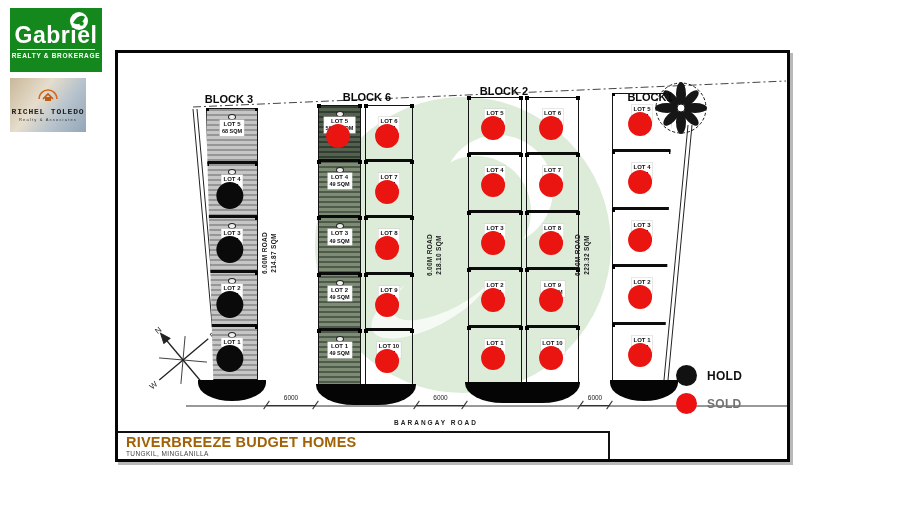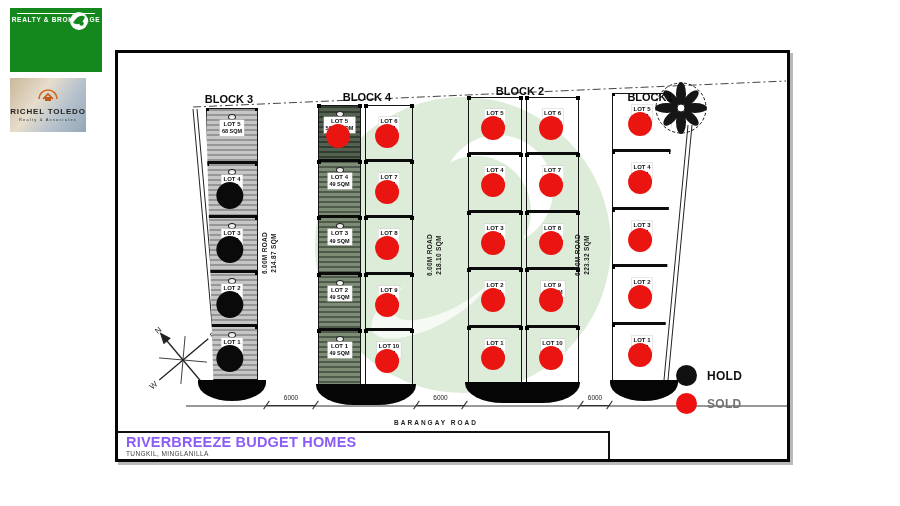--- a/index.html
+++ b/index.html
@@ -10,21 +10,21 @@
   .logo-gabriel{position:absolute;left:10px;top:8px;width:92px;height:64px;background:#15881d;
     color:#fff;text-align:center;box-sizing:border-box;padding-top:3px;}
   .gab-icon{position:absolute;right:13px;top:3px;}
   .gab-name{display:block;font-size:23px;font-weight:bold;line-height:1;margin-top:13px;letter-spacing:.5px;}
   .gab-rule{border-top:1.5px solid #fff;margin:2px 7px 2px;}
   .gab-tag{display:block;font-size:6.5px;font-weight:bold;letter-spacing:.7px;}
 
   .logo-richel{position:absolute;left:10px;top:78px;width:76px;height:54px;
     background:linear-gradient(125deg,#c9b89a 0%,#e6ddcc 38%,#b7c3cd 66%,#93a6b8 100%);
     display:flex;flex-direction:column;align-items:center;justify-content:center;gap:1px;}
-  .richel-name{font-size:8px;font-weight:bold;color:#232323;letter-spacing:.8px;white-space:nowrap;}
+  .richel-name{font-size:8px;font-weight:bold;color:#232323;letter-spacing:.8px;white-space:nowrap;font-family:Liberation Mono, monospace;}
   .richel-tag{font-size:4px;color:#333;letter-spacing:1.2px;white-space:nowrap;}
 
   
   .frame{position:absolute;left:115px;top:50px;width:669px;height:406px;background:#fff;
     border:3px solid #060606;box-shadow:3px 3px 0 #b9b9b9;}
   .frame>*{position:absolute;}
   .wm{z-index:0;}
   .overlay-svg{left:0;top:0;width:669px;height:406px;z-index:1;pointer-events:none;}
 
   .block-label{transform:translateX(-50%);font-size:11px;font-weight:bold;color:#0a0a0a;
@@ -65,37 +65,38 @@
   .brgy{transform:translateX(-50%);font-size:6.5px;font-weight:bold;letter-spacing:2px;
     color:#222;white-space:nowrap;z-index:2;}
 
   .legend{left:558px;top:312px;display:flex;flex-direction:column;gap:7px;z-index:4;}
   .legend-row{display:flex;align-items:center;gap:10px;}
   .legend-dot{width:21px;height:21px;border-radius:50%;}
   .legend-label{font-size:12px;font-weight:bold;letter-spacing:.3px;}
 
   .titleband{left:0;top:378px;width:492px;height:28px;background:#fff;box-sizing:border-box;
     border-top:2px solid #111;border-right:2px solid #111;padding:2px 0 0 8px;z-index:5;}
-  .tb-title{display:block;font-size:14.5px;font-weight:bold;color:#8b5cf6;line-height:1.05;letter-spacing:.2px;}
+  .tb-title{display:block;font-size:14.5px;font-weight:bold;color:#a16207;line-height:1.05;letter-spacing:.2px;}
   .tb-loc{display:block;font-size:6.5px;color:#444;letter-spacing:.4px;}
 
   .compass{left:20px;top:262px;z-index:2;}
   .tree{left:536px;top:28px;z-index:3;}
 </style>
 </head>
 <body>
 
 <div class="logo-gabriel">
   <span class="gab-icon">
     <svg width="20" height="20">
         <circle cx="10" cy="10" r="9" fill="#fff"></circle>
       <path d="M4,12 Q10,2 16,6 Q12,16 4,12 Z" fill="#15881d"></path>
       <circle cx="12.5" cy="12.5" r="2.2" fill="#15881d"></circle>
       </svg>
   </span>
+  <span class="gab-name">Gabriel</span>
   <div class="gab-rule"></div>
   <span class="gab-tag">REALTY &amp; BROKERAGE</span>
 </div>
 
 <div class="logo-richel">
   <span>
     <svg width="22" height="14">
       <path d="M2,11 A9,9 0 0 1 20,11" fill="none" stroke="#d2691e" stroke-width="1.6"></path>
       <path d="M6,11 L11,6 L16,11" fill="none" stroke="#c05a14" stroke-width="1.6"></path>
       <rect x="8" y="9" width="6" height="4" fill="#c05a14"></rect>
@@ -206,21 +207,21 @@
       </div>
       <div class="lot">
         <div class="vent"></div>
         <div class="lotlabel">
           <span class="nm">LOT 1</span>
           <span class="sq">SQM</span>
         </div>
         <div class="statusdot dot-hold"></div>
       </div>
     </div>
-    <div class="block-label" style="left: 249px; top: 38px;">BLOCK 4</div>
+    <div class="block-label" style="left: 249px; top: 38px;">BLOCK 6</div>
     <div class="lot-col col-hatchDark" style="left: 200px; top: 52px; width: 43px; height: 280px;">
       <div class="lot">
         <div class="vent"></div>
         <div class="lotlabel">
           <span class="nm">LOT 5</span>
           <span class="sq">56.28 SQM</span>
         </div>
         <div class="statusdot dot-sold"></div>
       </div>
       <div class="lot">
@@ -282,21 +283,21 @@
         <div class="statusdot dot-sold"></div>
       </div>
       <div class="lot">
         <div class="lotlabel">
           <span class="nm">LOT 10</span>
           <span class="sq">SQM</span>
         </div>
         <div class="statusdot dot-sold"></div>
       </div>
     </div>
-    <div class="block-label" style="left: 402px; top: 32px;">BLOCK 2</div>
+    <div class="block-label" style="left: 386px; top: 32px;">BLOCK 2</div>
     <div class="lot-col col-open" style="left: 350px; top: 44px; width: 54px; height: 286px;">
       <div class="lot">
         <div class="lotlabel">
           <span class="nm">LOT 5</span>
           <span class="sq">SQM</span>
         </div>
         <div class="statusdot dot-sold"></div>
       </div>
       <div class="lot">
         <div class="lotlabel">

